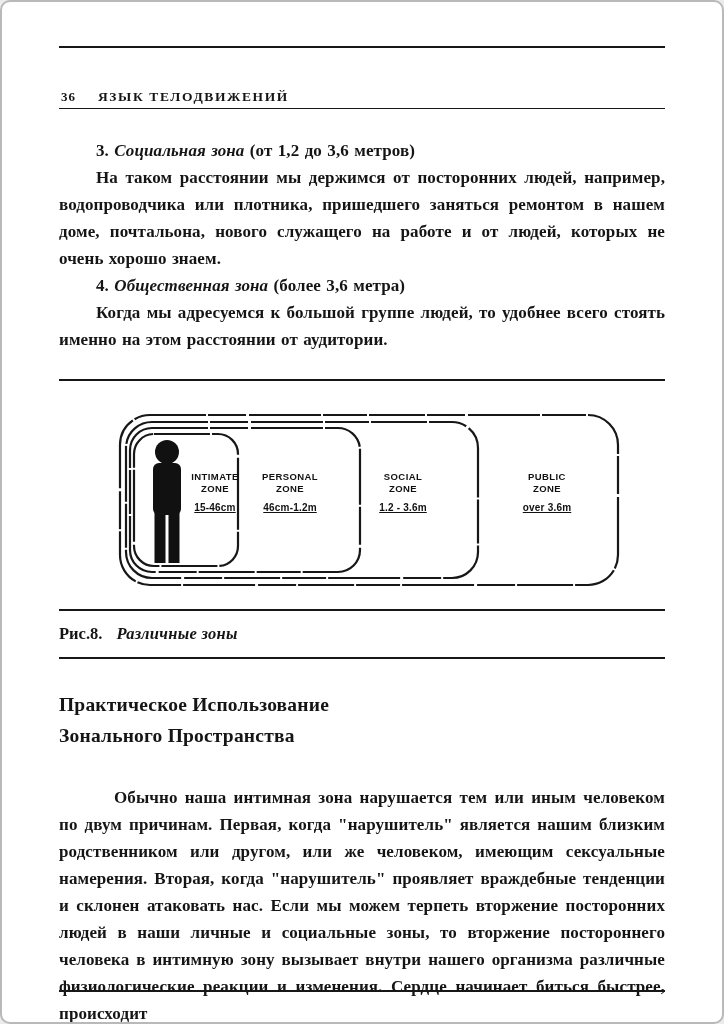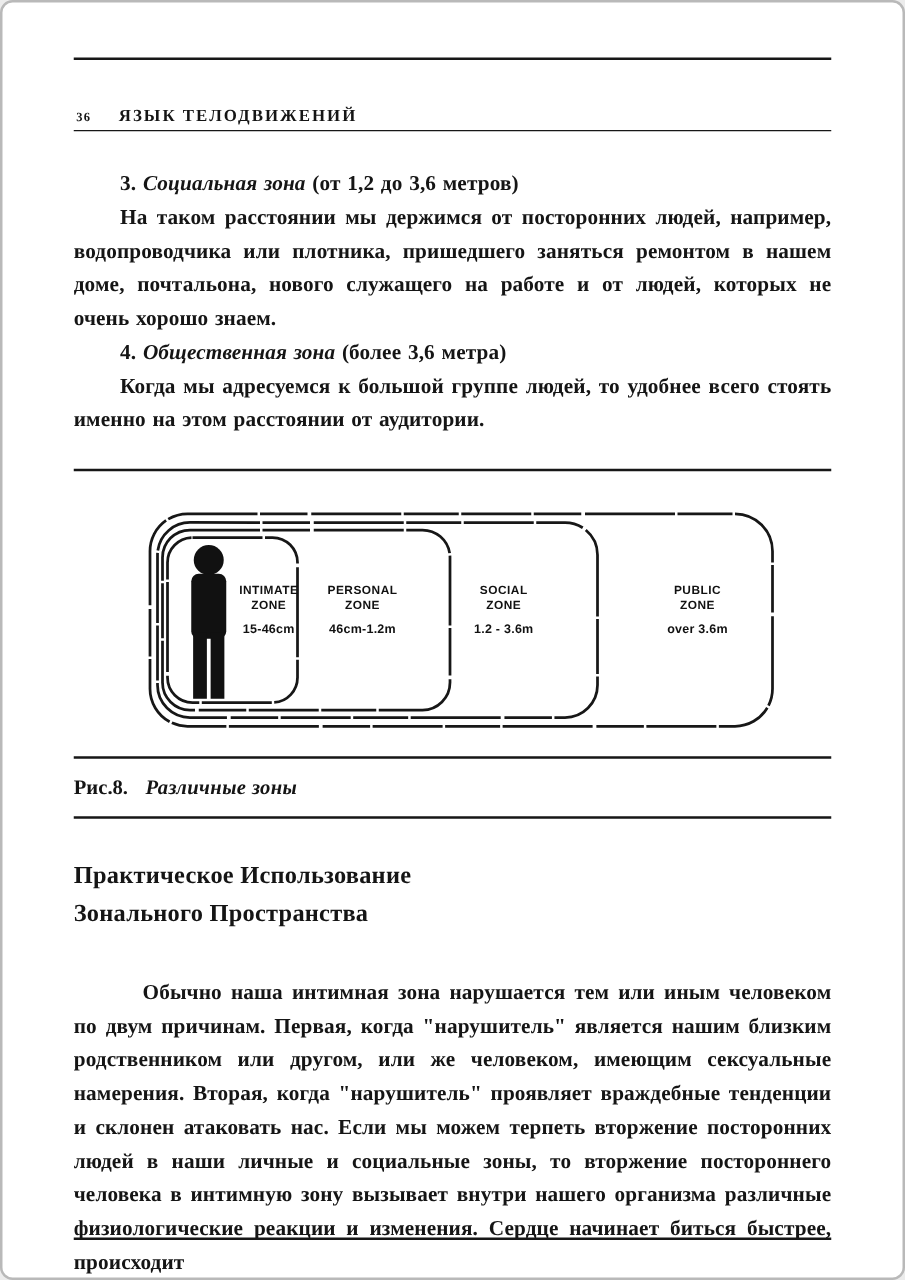--- a/index.html
+++ b/index.html
@@ -15,21 +15,21 @@
     border-radius:10px;
     padding:44px 57px 0 57px;
     overflow:hidden;
   }
 
   .rule { height:2px; background:#171717; }
   .rule-thin { height:1.5px; }
 
   
   .header-row { display:flex; align-items:baseline; gap:22px; padding:4px 2px 3px 2px; }
-  .page-num   { font-size:10px; font-weight:bold; letter-spacing:1px;margin-top:37px; }
+  .page-num   { font-size:13px; font-weight:bold; letter-spacing:1px;margin-top:37px; }
   .header-title { font-size:13.5px; font-weight:bold; letter-spacing:1.6px; }
 
   
   .text-section { margin-top:28px; }
   .body-text {
     font-size:17px; line-height:27px; font-weight:bold;
     text-align:justify; letter-spacing:0.1px; word-spacing:1px;
   }
   .indent1 { text-indent:37px; }
   .indent2 { text-indent:55px; }
@@ -43,21 +43,21 @@
     margin:30px 0 0 58px;
   }
   .diagram svg { display:block; }
   .zone-label {
     position:absolute; top:60px; width:70px;
     text-align:center;
     font-family:"Liberation Sans", sans-serif;
     font-weight:bold; font-size:9.5px; line-height:12px;
     letter-spacing:0.4px; color:#111;
   }
-  .zone-range { margin-top:7px; font-size:10px; letter-spacing:0.2px; }
+  .zone-range { margin-top:7px; font-size:10px; letter-spacing:0.2px;text-decoration:underline; }
 
   .figure-rule-bottom { margin-top:18px; }
   .caption { margin-top:13px; font-size:16.5px; font-weight:bold; }
   .caption .ital { margin-left:14px; letter-spacing:0.3px; }
   .caption-rule { margin-top:13px; }
 
   
   .section-heading {
     margin-top:30px;
     font-family:Liberation Serif, serif;
@@ -114,21 +114,21 @@
     <div class="zone-label" style="left:138px;">
       <div>PERSONAL</div>
       <div>ZONE</div>
       <div class="zone-range">46cm-1.2m</div>
     </div>
     <div class="zone-label" style="left:251px;text-align:center;">
       <div>SOCIAL</div>
       <div>ZONE</div>
       <div class="zone-range">1.2 - 3.6m</div>
     </div>
-    <div class="zone-label" style="left:406px;">
+    <div class="zone-label" style="left:395px;">
       <div>PUBLIC</div>
       <div>ZONE</div>
       <div class="zone-range">over 3.6m</div>
     </div>
   </div>
 
   <div class="rule figure-rule-bottom"></div>
 
   <p class="caption"><span>Рис.8.</span><span class="ital">Различные зоны</span></p>
 

